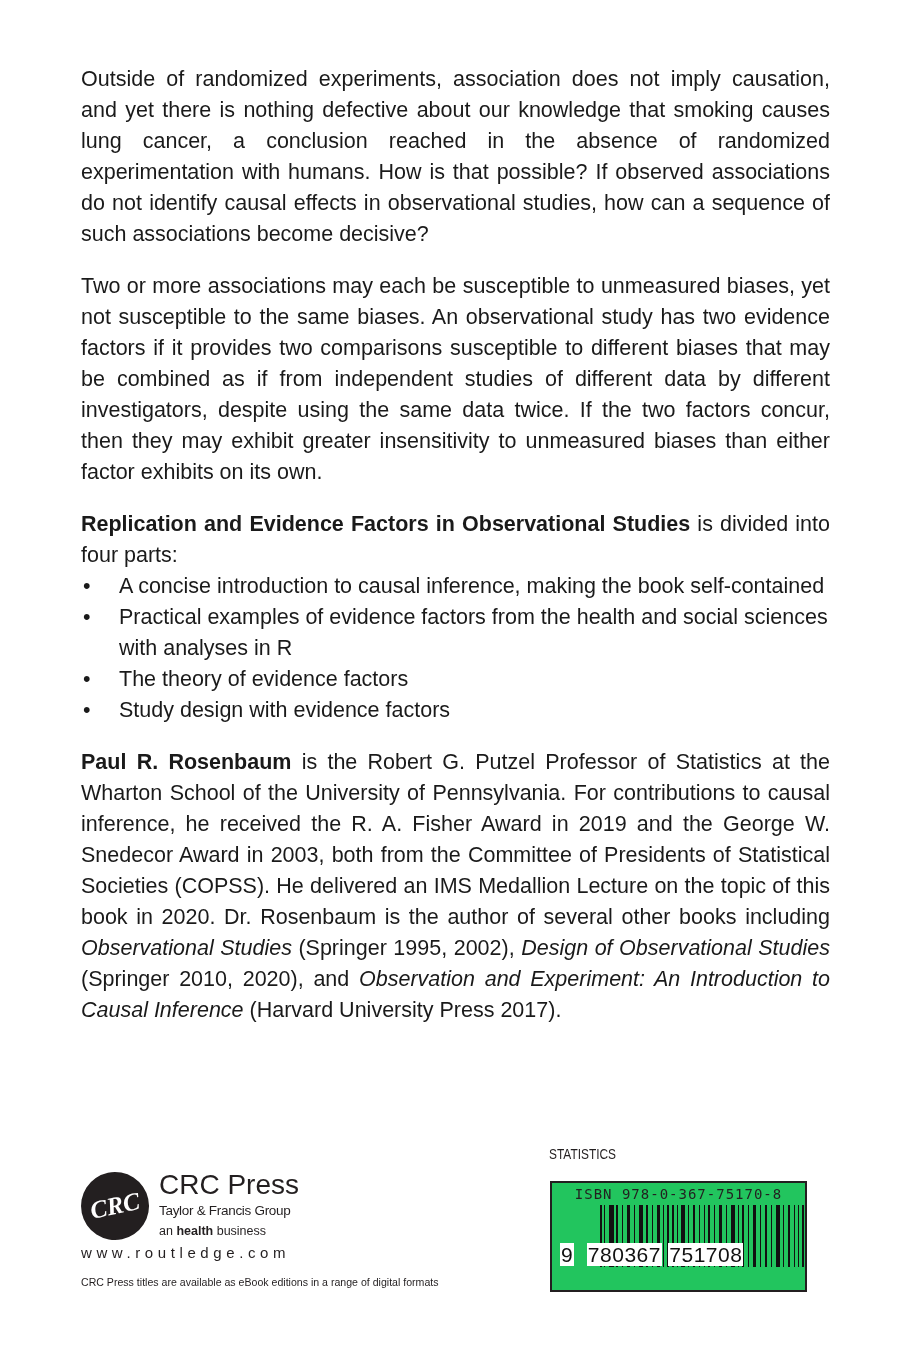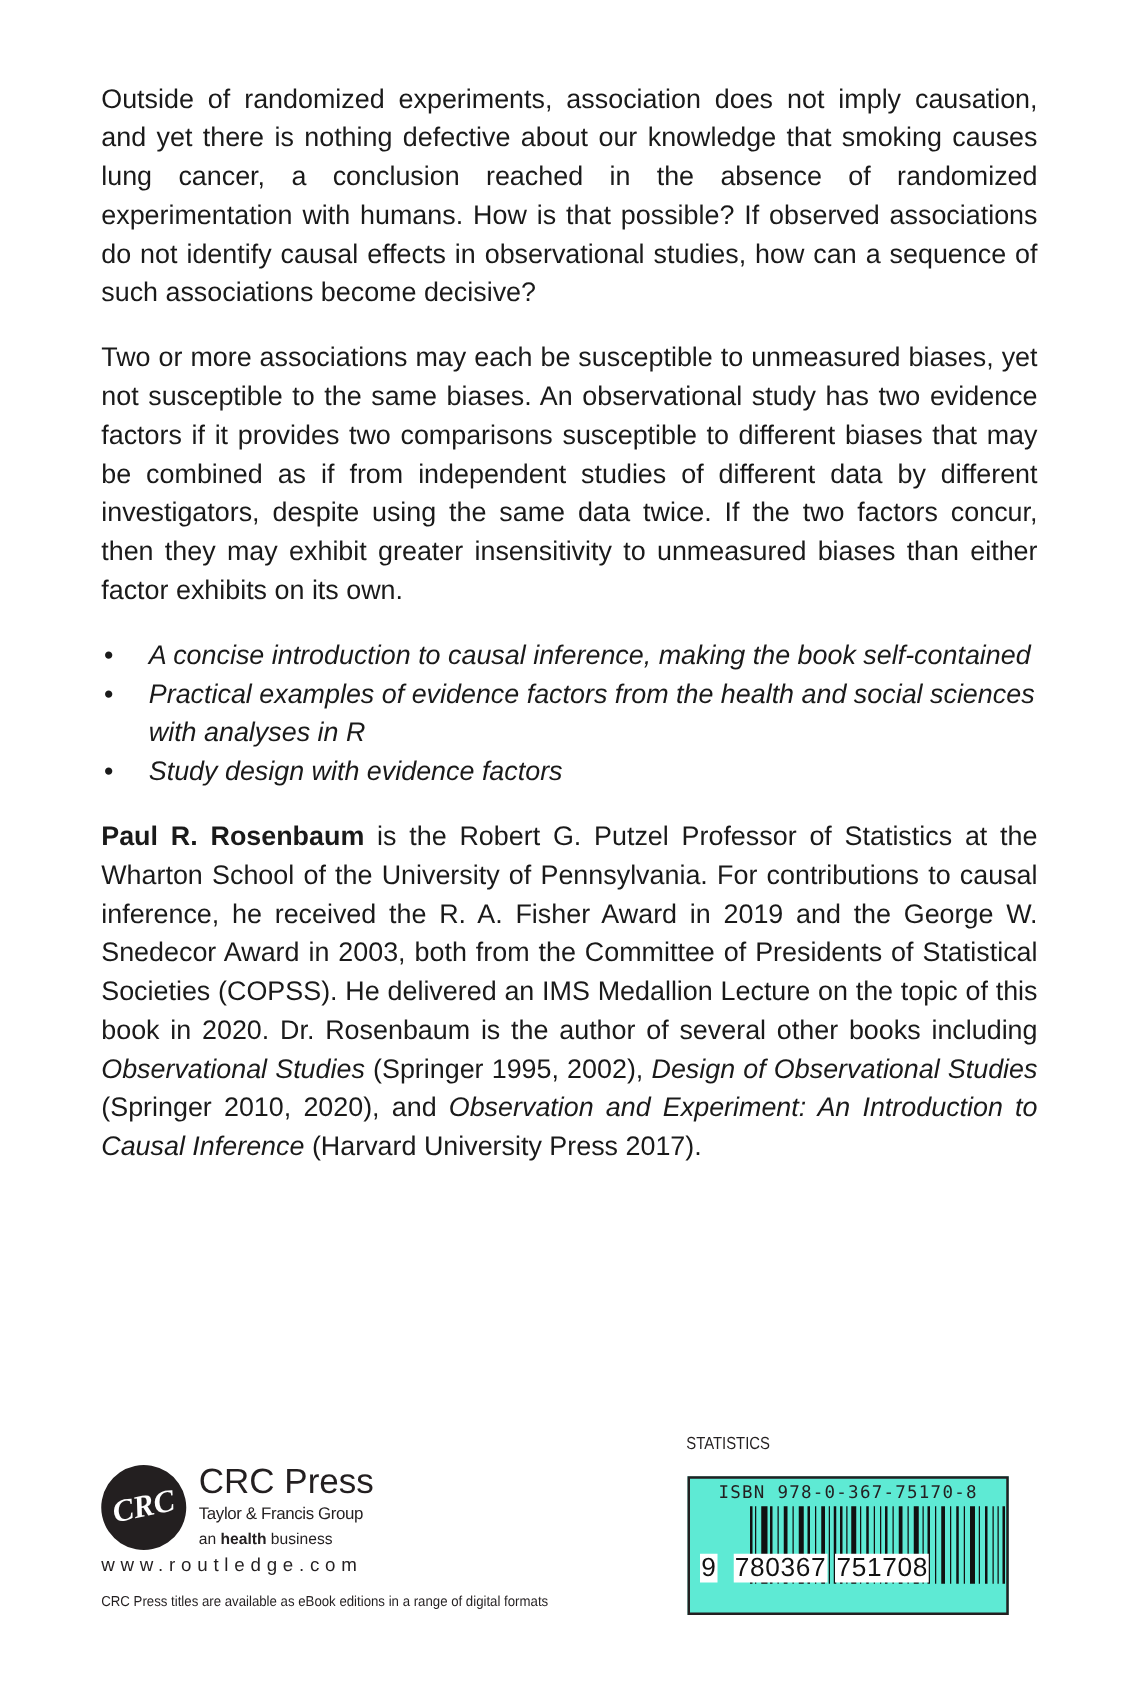--- a/index.html
+++ b/index.html
@@ -7,21 +7,21 @@
       width: 907px; height: 1360px; position: relative; overflow: hidden;
       font-family: "Liberation Sans", sans-serif; color: #1a1a1a;
     }
     .content {
       position: absolute; left: 81px; top: 64px; width: 749px;
       font-size: 21.5px; line-height: 31px;
     }
     .content p { margin: 0 0 21px 0; text-align: justify; }
     .content p.tight { margin-bottom: 0; }
     .mono { font-family: "Liberation Mono", monospace; font-size: 20px; }
-    ul.bullets { list-style: none; margin: 0 0 21px 0; padding: 0; font-style: italic; }
+    ul.bullets { list-style: none; margin: 0 0 21px 0; padding: 0; }
     ul.bullets li { position: relative; padding-left: 38px; }
     ul.bullets li::before {
       content: "\2022"; position: absolute; left: 2px; top: 0;
     }
     b { font-weight: bold; }
     i { font-style: italic; }
 
     .logo-block { position: absolute; left: 81px; top: 1168px; width: 420px; }
     .crc-circle {
       position: absolute; left: 0; top: 4px; width: 68px; height: 68px;
@@ -50,21 +50,21 @@
       position: absolute; left: 0; top: 108px; font-size: 11.5px; color: #231f20;
       transform: scaleX(0.92); transform-origin: left;
     }
 
     .category {
       position: absolute; left: 549px; top: 1146px; font-size: 14px; color: #231f20;
       transform: scaleX(0.85); transform-origin: left;
     }
     .barcode-box {
       position: absolute; left: 550px; top: 1181px; width: 257px; height: 111px;
-      border: 2px solid #231f20; box-sizing: border-box; background: #5eead4;
+      border: 2px solid #231f20; box-sizing: border-box; background: #22c55e;
     }
     .isbn-text {
       position: absolute; left: 0; right: 0; top: 3px; text-align: center;
       font-family: "DejaVu Sans Mono", monospace; font-size: 14px; letter-spacing: 1px;
       color: #231f20;
     }
     .bars { position: absolute; left: 48px; top: 22px; width: 210px; height: 62px; }
     .bar { position: absolute; top: 0; bottom: 0; background: #111; }
     .barcode-digits {
       position: absolute; left: 8px; top: 60px;
@@ -72,23 +72,25 @@
       letter-spacing: 0.5px; white-space: pre;
     }
     .barcode-digits span { background: #fff; padding: 0 1px; }
   </style>
 </head>
 <body>
 
 <div class="content">
   <p>Outside of randomized experiments, association does not imply causation, and yet there is nothing defective about our knowledge that smoking causes lung cancer, a conclusion reached in the absence of randomized experimentation with humans. How is that possible? If observed associations do not identify causal effects in observational studies, how can a sequence of such associations become decisive?</p>
   <p>Two or more associations may each be susceptible to unmeasured biases, yet not susceptible to the same biases. An observational study has two evidence factors if it provides two comparisons susceptible to different biases that may be combined as if from independent studies of different data by different investigators, despite using the same data twice. If the two factors concur, then they may exhibit greater insensitivity to unmeasured biases than either factor exhibits on its own.</p>
+  <p class="tight"><b>Replication and Evidence Factors in Observational Studies</b><span> is divided into four parts:</span></p>
   <ul class="bullets">
     <li>A concise introduction to causal inference, making the book self-contained</li>
     <li>Practical examples of evidence factors from the health and social sciences with analyses in R</li>
+    <li>The theory of evidence factors</li>
     <li>Study design with evidence factors</li>
   </ul>
   <p><b>Paul R. Rosenbaum</b><span> is the Robert G. Putzel Professor of Statistics at the Wharton School of the University of Pennsylvania. For contributions to causal inference, he received the R. A. Fisher Award in 2019 and the George W. Snedecor Award in 2003, both from the Committee of Presidents of Statistical Societies (COPSS). He delivered an IMS Medallion Lecture on the topic of this book in 2020. Dr. Rosenbaum is the author of several other books including </span><i>Observational Studies</i><span> (Springer 1995, 2002), </span><i>Design of Observational Studies</i><span> (Springer 2010, 2020), and </span><i>Observation and Experiment: An Introduction to Causal Inference</i><span> (Harvard University Press 2017).</span></p>
 </div>
 
 <div class="logo-block">
   <div class="crc-circle">CRC</div>
   <div class="crc-name">CRC Press</div>
   <div class="crc-group">Taylor &amp; Francis Group</div>
   <div class="crc-informa"><span>an </span><b>health</b><span> business</span></div>

